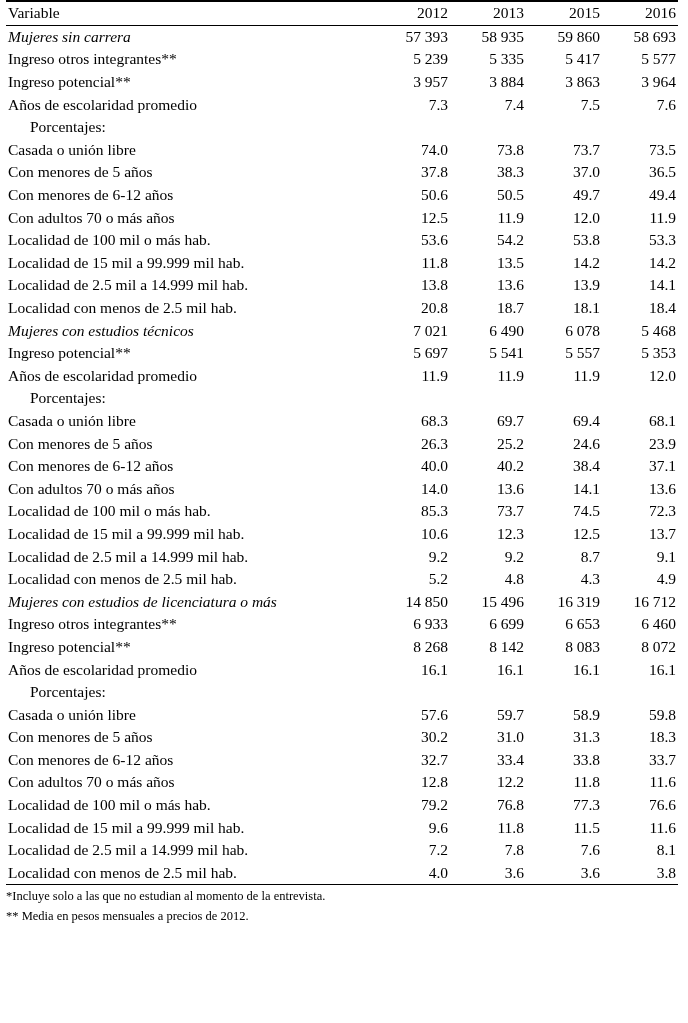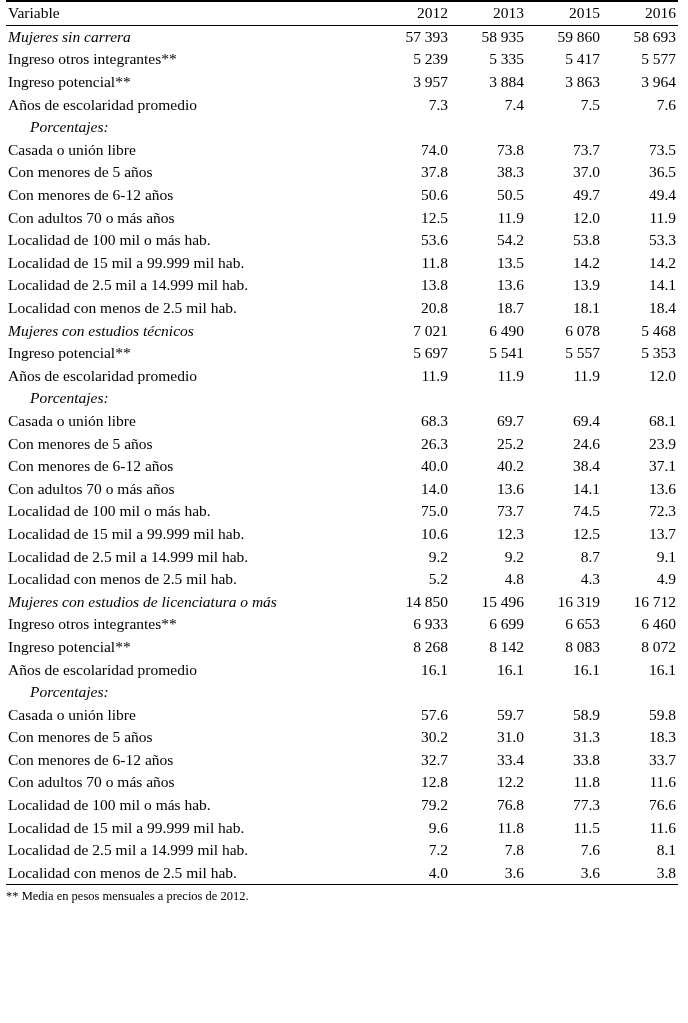--- a/index.html
+++ b/index.html
@@ -36,21 +36,20 @@
     width: auto;
   }
   th.col-num, td.col-num {
     text-align: right;
     width: 72px;
   }
   td.section {
     font-style: italic;
   }
   td.indent-italic {
-    font-style: italic;
     padding-left: 24px;
   }
   .footnotes {
     margin-top: 2px;
     font-size: 12.5px;
     line-height: 1.55;
   }
 </style>
 </head>
 <body>
@@ -209,21 +208,21 @@
         </tr>
         <tr>
           <td class="col-label">Con adultos 70 o más años</td>
           <td class="col-num">14.0</td>
           <td class="col-num">13.6</td>
           <td class="col-num">14.1</td>
           <td class="col-num">13.6</td>
         </tr>
         <tr>
           <td class="col-label">Localidad de 100 mil o más hab.</td>
-          <td class="col-num">75.0</td>
+          <td class="col-num">85.3</td>
           <td class="col-num">73.7</td>
           <td class="col-num">74.5</td>
           <td class="col-num">72.3</td>
         </tr>
         <tr>
           <td class="col-label">Localidad de 15 mil a 99.999 mil hab.</td>
           <td class="col-num">10.6</td>
           <td class="col-num">12.3</td>
           <td class="col-num">12.5</td>
           <td class="col-num">13.7</td>
@@ -329,15 +328,16 @@
         <tr>
           <td class="col-label">Localidad con menos de 2.5 mil hab.</td>
           <td class="col-num">4.0</td>
           <td class="col-num">3.6</td>
           <td class="col-num">3.6</td>
           <td class="col-num">3.8</td>
         </tr>
       </tbody>
   </table>
   <div class="footnotes">
+    <div>*Incluye solo a las que no estudian al momento de la entrevista.</div>
     <div>** Media en pesos mensuales a precios de 2012.</div>
   </div>
 </div>
 
 </body></html>

